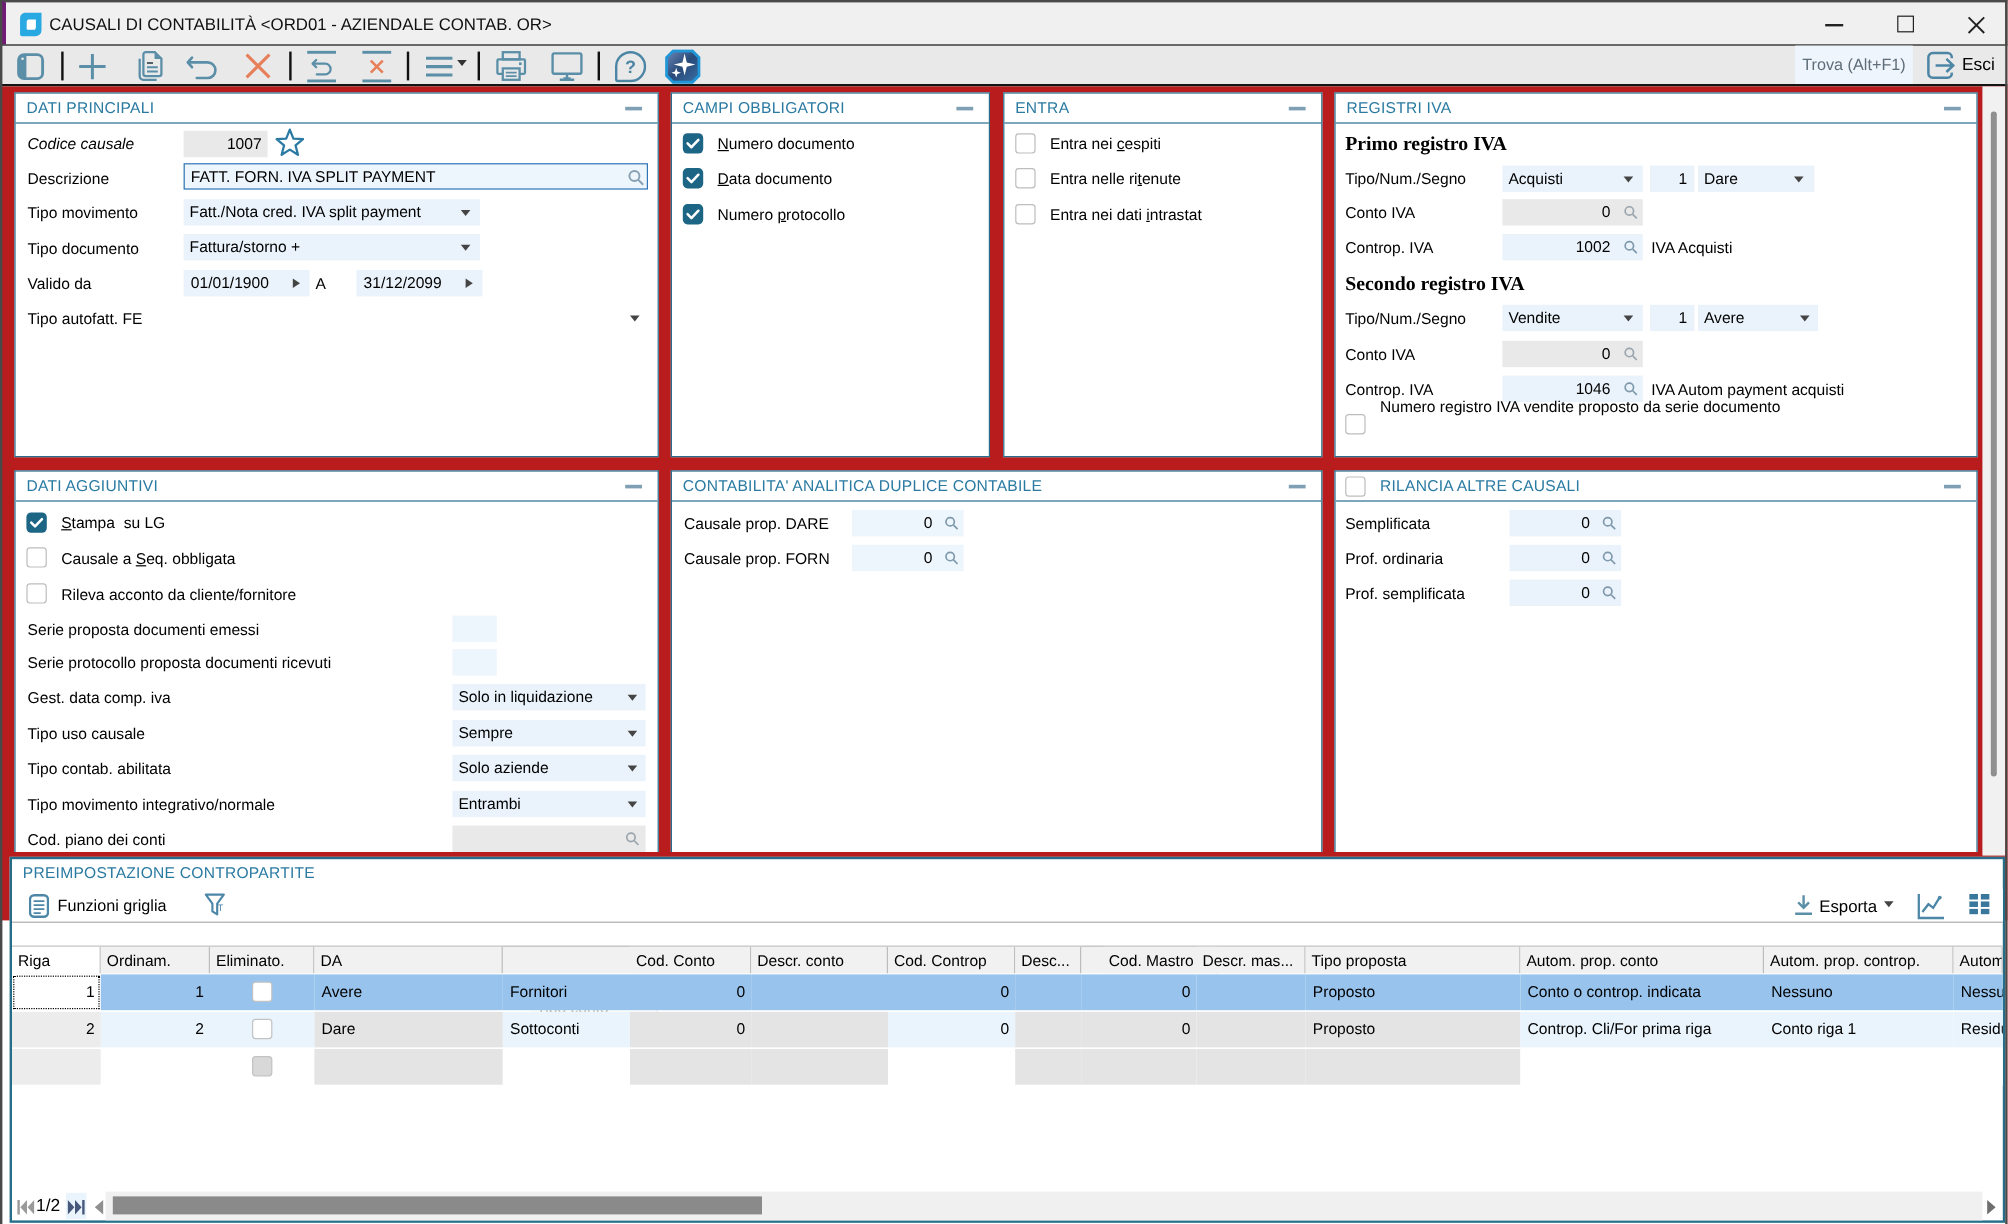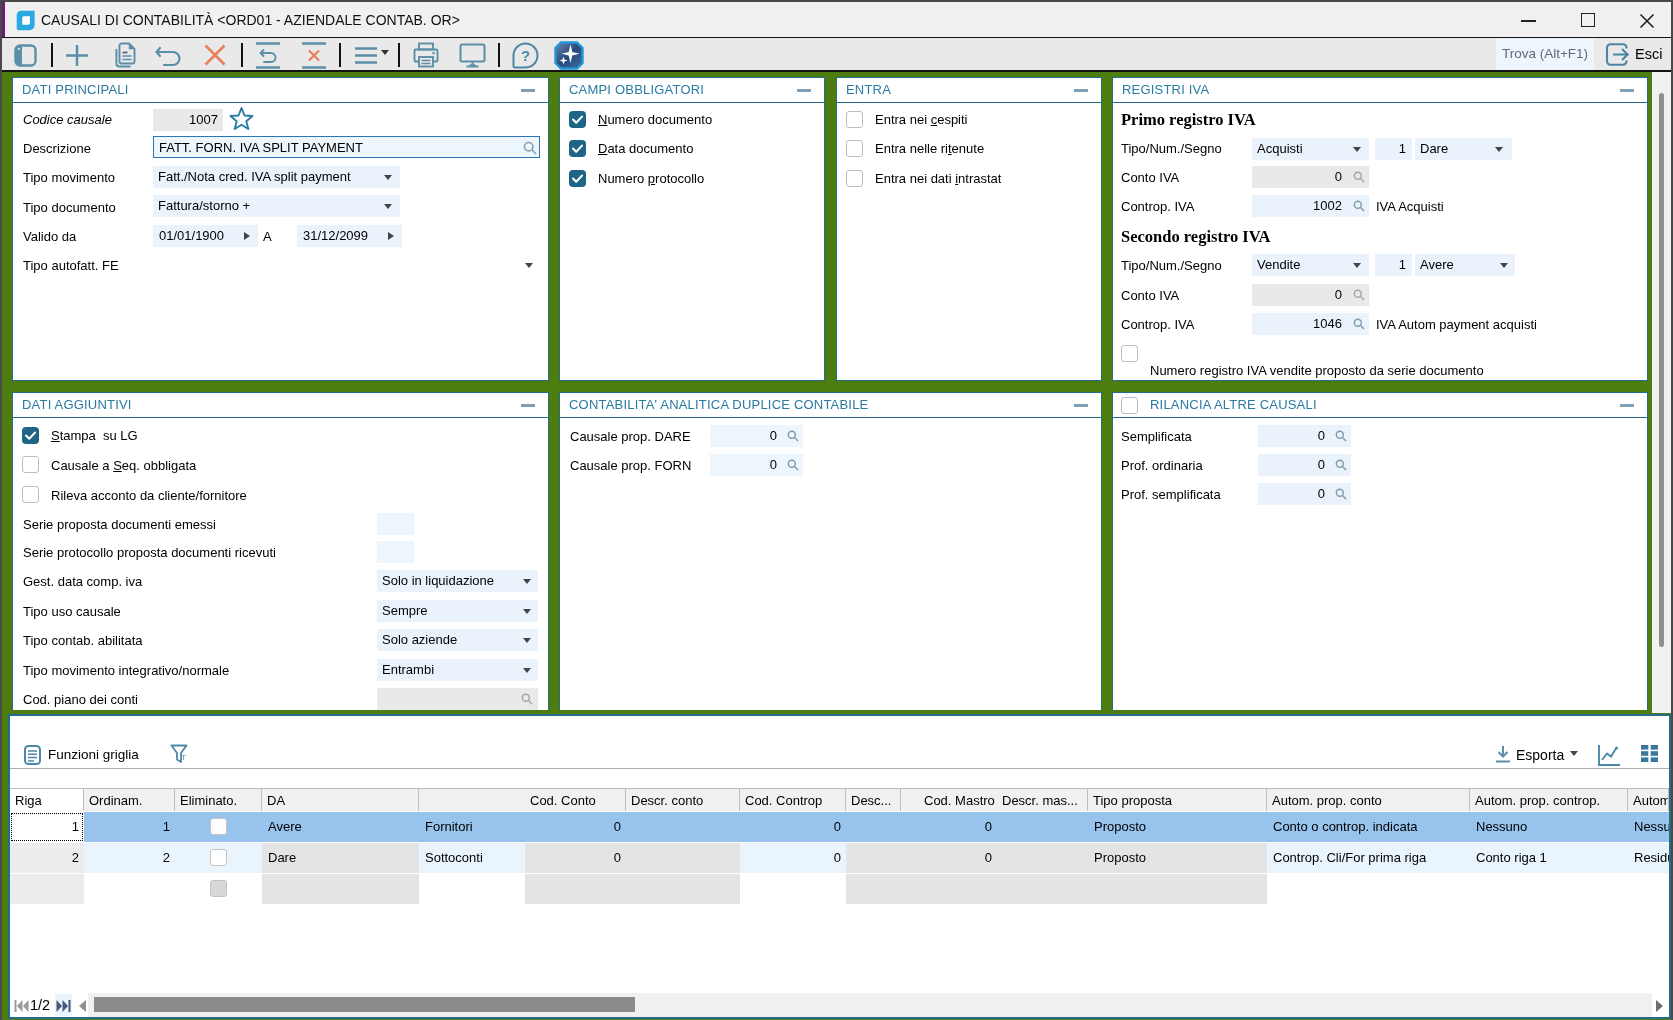--- a/index.html
+++ b/index.html
@@ -3,21 +3,21 @@
 <meta charset="utf-8">
 <style>
   html,body{margin:0;padding:0;}
   body{width:1673px;height:1020px;position:relative;overflow:hidden;background:#fff;
        font-family:"Liberation Sans", sans-serif;font-size:13px;color:#000;}
   .abs{position:absolute;}
   #titlebar{position:absolute;left:0;top:0;width:1673px;height:38px;background:#f0f0f0;
             border-top:2px solid #494949;border-left:5px solid #701a75;border-right:2px solid #494949;box-sizing:border-box;}
   #toolbar{position:absolute;left:0;top:37px;width:1673px;height:32px;background:#e9e9e9;
            border-top:1px solid #141414;border-bottom:2px solid #141414;box-sizing:content-box;}
-  #content{position:absolute;left:0;top:72px;width:1673px;height:948px;background:#4d7c0f;}
+  #content{position:absolute;left:0;top:72px;width:1673px;height:695px;background:#b91c1c;}
   .wb-l{position:absolute;left:0;top:0;width:2px;height:1020px;background:#494949;}
   .wb-r{position:absolute;left:1671px;top:0;width:2px;height:1020px;background:#494949;}
   .panel{position:absolute;border:1px solid #266d8d;background:#fff;box-sizing:border-box;}
   .ptitle{position:absolute;left:0;right:0;top:0;height:24px;line-height:24px;border-bottom:1px solid #266d8d;
           color:#2a7aa2;padding-left:9px;font-size:13px;letter-spacing:0.2px;white-space:nowrap;}
   .pmin{position:absolute;width:14px;height:3px;background:#7e9fb4;right:13px;top:11px;}
   .lbl{position:absolute;white-space:nowrap;height:18px;line-height:18px;}
   .inp{position:absolute;background:#eaf3fb;height:22px;line-height:22px;white-space:nowrap;box-sizing:border-box;}
   .gray{background:#e9e9e9;}
   .rt{text-align:right;}
@@ -236,21 +236,21 @@
         <path d="M7.6 7.6 L11 11" stroke="#9aa5ad" stroke-width="1.4"></path>
       </svg>
   <div class="lbl" style="left:8px;top:238px;">Controp. IVA</div>
   <div class="inp rt" style="left:139px;top:235px;width:117px;padding-right:27px;">1046</div>
   <svg class="abs" style="left:240px;top:240px" width="12" height="12" viewBox="0 0 12 12">
         <circle cx="4.8" cy="4.8" r="3.5" fill="none" stroke="#7e99ab" stroke-width="1.4"></circle>
         <path d="M7.6 7.6 L11 11" stroke="#7e99ab" stroke-width="1.4"></path>
       </svg>
   <div class="lbl" style="left:263px;top:238px;">IVA Autom payment acquisti</div>
   <div class="cbe" style="left:8px;top:267px;"></div>
-  <div class="lbl" style="left:37px;top:252px;margin-top:32px;">Numero registro IVA vendite proposto da serie documento</div>
+  <div class="lbl" style="left:37px;top:252px;">Numero registro IVA vendite proposto da serie documento</div>
 </div>
 
 <div class="panel" style="left:12px;top:320px;width:537px;height:318px;border-bottom:none;overflow:hidden;">
   <div class="ptitle">DATI AGGIUNTIVI</div>
       <div class="pmin"></div>
   <div class="cb" style="left:9px;top:34px;"><svg width="17" height="17" viewBox="0 0 17 17">
           <path d="M4 8.5 L7.2 11.7 L13 5.6" fill="none" stroke="#fff" stroke-width="2.1" stroke-linecap="round" stroke-linejoin="round"></path>
         </svg></div>
   <div class="lbl" style="left:38px;top:34px;"><u>S</u>tampa&nbsp; su LG</div>
   <div class="cbe" style="left:9px;top:63px;"></div>
@@ -319,20 +319,21 @@
   <svg class="abs" style="left:222px;top:95px" width="12" height="12" viewBox="0 0 12 12">
         <circle cx="4.8" cy="4.8" r="3.5" fill="none" stroke="#7e99ab" stroke-width="1.4"></circle>
         <path d="M7.6 7.6 L11 11" stroke="#7e99ab" stroke-width="1.4"></path>
       </svg>
 </div>
 
 <div class="abs" style="left:1652px;top:0;width:19px;height:641px;background:#f1f1f1;"></div>
 <div class="abs" style="left:1659px;top:21px;width:5px;height:554px;background:#8f8f8f;border-radius:3px;"></div>
 
 <div id="bigpanel" class="panel" style="left:8px;top:642px;width:1663px;height:305px;border-width:2px;border-color:#266d89;">
+  <div class="ptitle" style="font-size:13px;">PREIMPOSTAZIONE CONTROPARTITE</div>
   <div class="abs" style="left:0;top:24px;width:1659px;height:28px;border-bottom:1px solid #adadad;background:#fff;"></div>
   <svg class="abs" style="left:14px;top:29px" width="17" height="20" viewBox="0 0 17 20">
     <rect x="1" y="1" width="15" height="18" rx="3.5" fill="none" stroke="#4d87a8" stroke-width="2"></rect>
     <path d="M4 6 L13 6 M4 9.3 L13 9.3 M4 12.6 L13 12.6 M4 15.9 L10 15.9" stroke="#4d87a8" stroke-width="1.5"></path>
   </svg>
   <div class="abs" style="left:38px;top:26px;height:26px;line-height:26px;font-size:13.5px;">Funzioni griglia</div>
   <svg class="abs" style="left:160px;top:28px" width="18" height="21" viewBox="0 0 18 21">
     <path d="M1.5 1.5 L16.5 1.5 L11 9 L11 18 L7 15.5 L7 9 Z" fill="none" stroke="#4d87a8" stroke-width="1.8" stroke-linejoin="round"></path>
     <text x="11.2" y="15.5" font-size="8" fill="#4d87a8" font-family="Liberation Sans">T</text>
   </svg>

